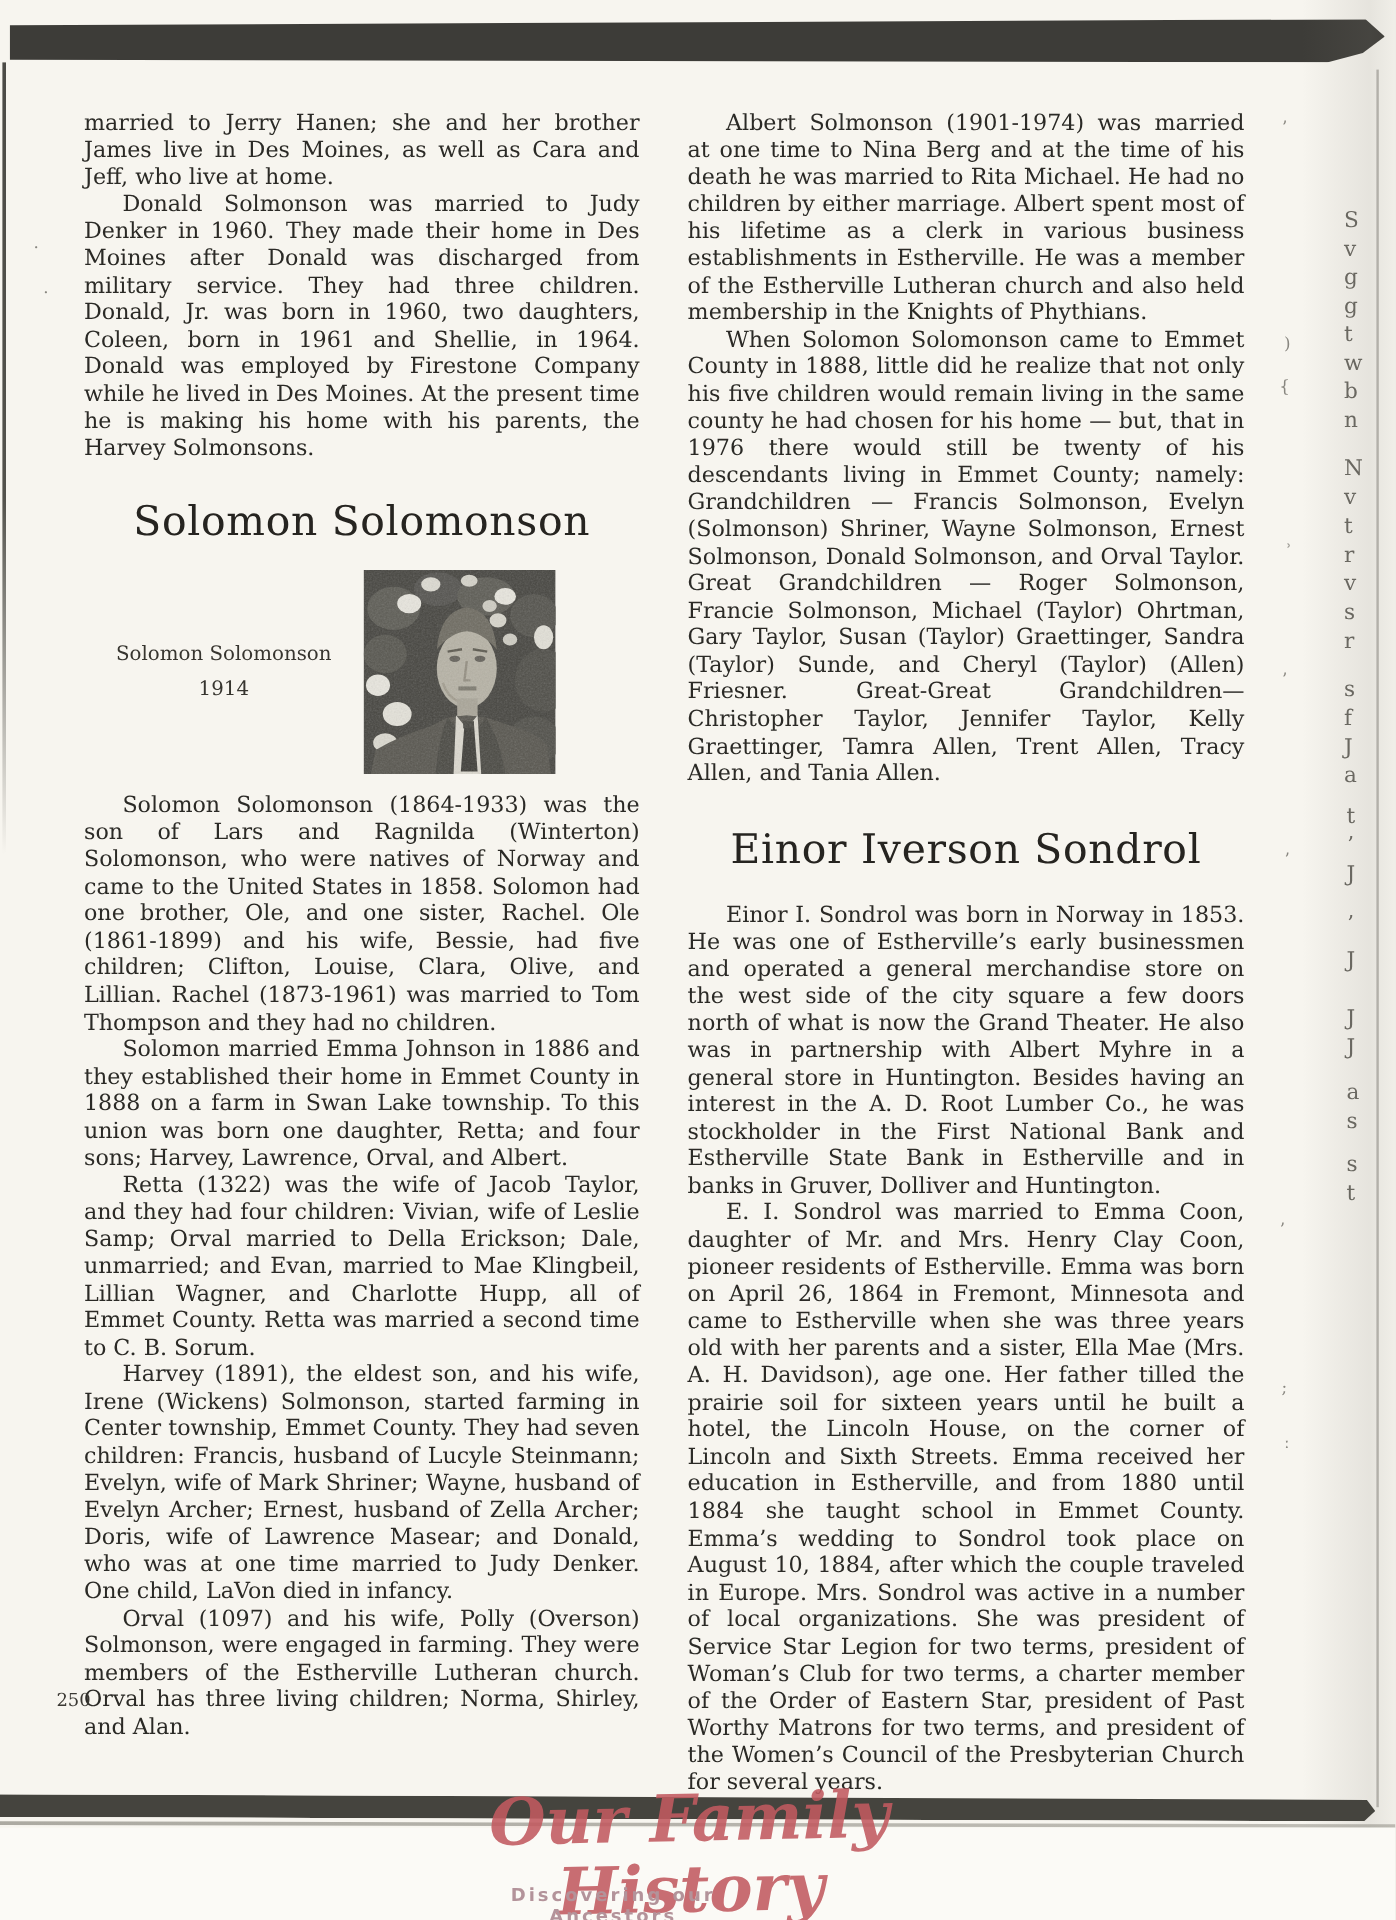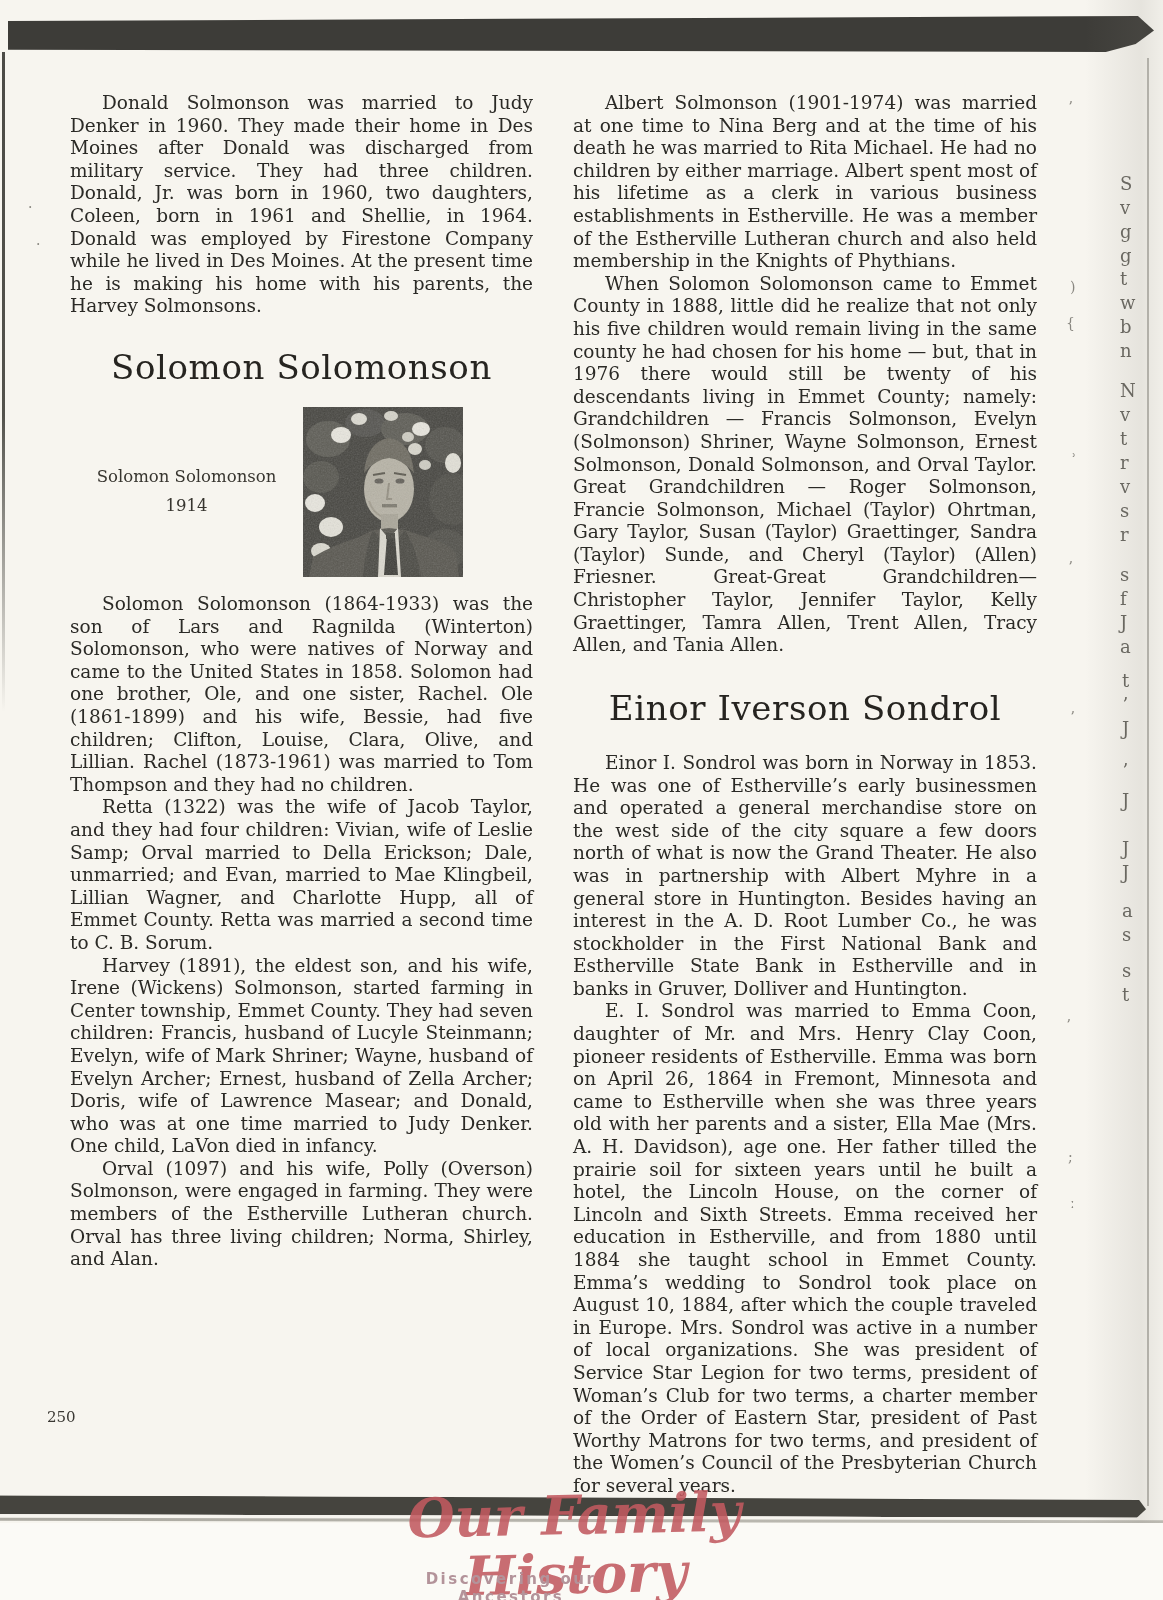--- a/index.html
+++ b/index.html
@@ -131,20 +131,21 @@
       <span class="stray-mark" style="left: 1068px; top: 560px;">ʼ</span>
       <span class="stray-mark" style="left: 1070px; top: 710px;">ʼ</span>
       <span class="stray-mark" style="left: 1066px; top: 1018px;">ʼ</span>
       <span class="stray-mark" style="left: 1068px; top: 1150px;">;</span>
       <span class="stray-mark" style="left: 1070px; top: 1196px;">ː</span>
       <span class="stray-mark" style="left: 28px; top: 200px;">·</span>
       <span class="stray-mark" style="left: 36px; top: 237px;">·</span>
     </div>
 
   <div class="col col-left">
+    <p>married to Jerry Hanen; she and her brother James live in Des Moines, as well as Cara and Jeff, who live at home.</p>
     <p class="indent">Donald Solmonson was married to Judy Denker in 1960. They made their home in Des Moines after Donald was discharged from military service. They had three children. Donald, Jr. was born in 1960, two daughters, Coleen, born in 1961 and Shellie, in 1964. Donald was employed by Firestone Company while he lived in Des Moines. At the present time he is making his home with his parents, the Harvey Solmonsons.</p>
 
     <h2 class="section-heading">Solomon Solomonson</h2>
 
     <div class="photo-row">
       <div class="photo-caption">
         <span>Solomon Solomonson</span><br>
         <span>1914</span>
       </div>
       <div class="photo-frame">
@@ -191,20 +192,21 @@
           <path d="M102 123 Q114 142 118 170 L96 170 L93 134 Z" fill="#4b4a44"></path>
           <path d="M77 121 L86 132 L95 121 L98 170 L75 170 Z" fill="#dcd9cf"></path>
           <path d="M84 129 L92 129 L95 168 L81 168 Z" fill="#3f3e39"></path>
           <rect x="83" y="126" width="9" height="6" fill="#4a4943"></rect>
           <rect width="160" height="170" filter="url(#noise)" opacity="0.22"></rect>
         </svg>
       </div>
     </div>
 
     <p class="indent">Solomon Solomonson (1864-1933) was the son of Lars and Ragnilda (Winterton) Solomonson, who were natives of Norway and came to the United States in 1858. Solomon had one brother, Ole, and one sister, Rachel. Ole (1861-1899) and his wife, Bessie, had five children; Clifton, Louise, Clara, Olive, and Lillian. Rachel (1873-1961) was married to Tom Thompson and they had no children.</p>
+    <p class="indent">Solomon married Emma Johnson in 1886 and they established their home in Emmet County in 1888 on a farm in Swan Lake township. To this union was born one daughter, Retta; and four sons; Harvey, Lawrence, Orval, and Albert.</p>
     <p class="indent">Retta (1322) was the wife of Jacob Taylor, and they had four children: Vivian, wife of Leslie Samp; Orval married to Della Erickson; Dale, unmarried; and Evan, married to Mae Klingbeil, Lillian Wagner, and Charlotte Hupp, all of Emmet County. Retta was married a second time to C. B. Sorum.</p>
     <p class="indent">Harvey (1891), the eldest son, and his wife, Irene (Wickens) Solmonson, started farming in Center township, Emmet County. They had seven children: Francis, husband of Lucyle Steinmann; Evelyn, wife of Mark Shriner; Wayne, husband of Evelyn Archer; Ernest, husband of Zella Archer; Doris, wife of Lawrence Masear; and Donald, who was at one time married to Judy Denker. One child, LaVon died in infancy.</p>
     <p class="indent">Orval (1097) and his wife, Polly (Overson) Solmonson, were engaged in farming. They were members of the Estherville Lutheran church. Orval has three living children; Norma, Shirley, and Alan.</p>
   </div>
 
   <div class="col col-right">
     <p class="indent">Albert Solmonson (1901-1974) was married at one time to Nina Berg and at the time of his death he was married to Rita Michael. He had no children by either marriage. Albert spent most of his lifetime as a clerk in various business establishments in Estherville. He was a member of the Estherville Lutheran church and also held membership in the Knights of Phythians.</p>
     <p class="indent">When Solomon Solomonson came to Emmet County in 1888, little did he realize that not only his five children would remain living in the same county he had chosen for his home — but, that in 1976 there would still be twenty of his descendants living in Emmet County; namely: Grandchildren — Francis Solmonson, Evelyn (Solmonson) Shriner, Wayne Solmonson, Ernest Solmonson, Donald Solmonson, and Orval Taylor. Great Grandchildren — Roger Solmonson, Francie Solmonson, Michael (Taylor) Ohrtman, Gary Taylor, Susan (Taylor) Graettinger, Sandra (Taylor) Sunde, and Cheryl (Taylor) (Allen) Friesner. Great-Great Grandchildren—Christopher Taylor, Jennifer Taylor, Kelly Graettinger, Tamra Allen, Trent Allen, Tracy Allen, and Tania Allen.</p>
 
     <h2 class="section-heading">Einor Iverson Sondrol</h2>

